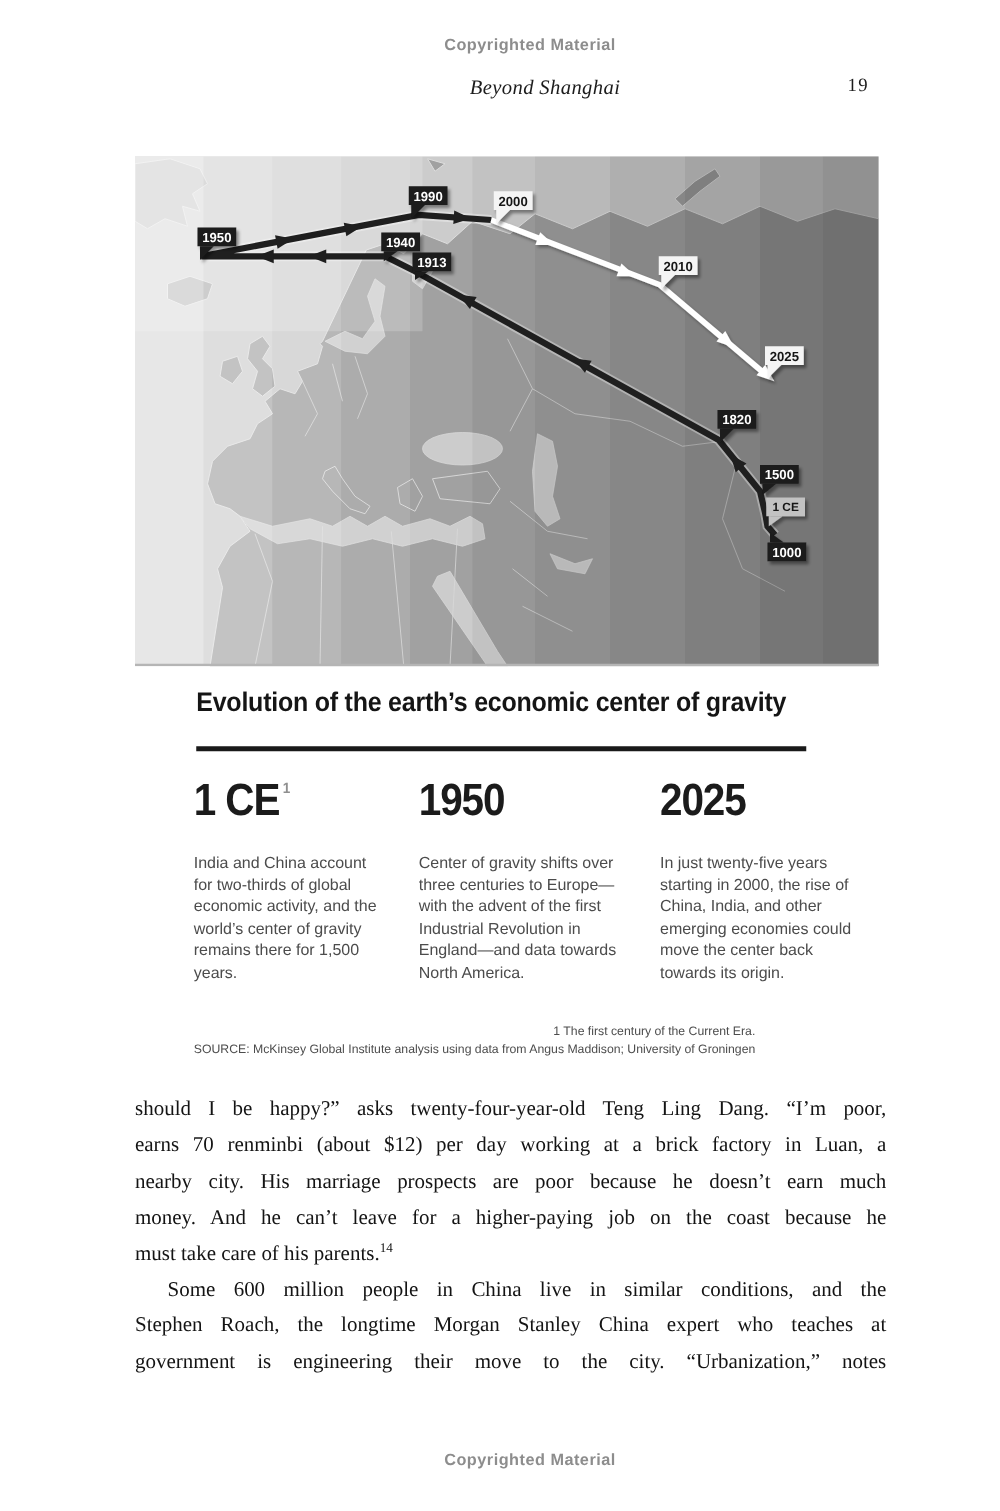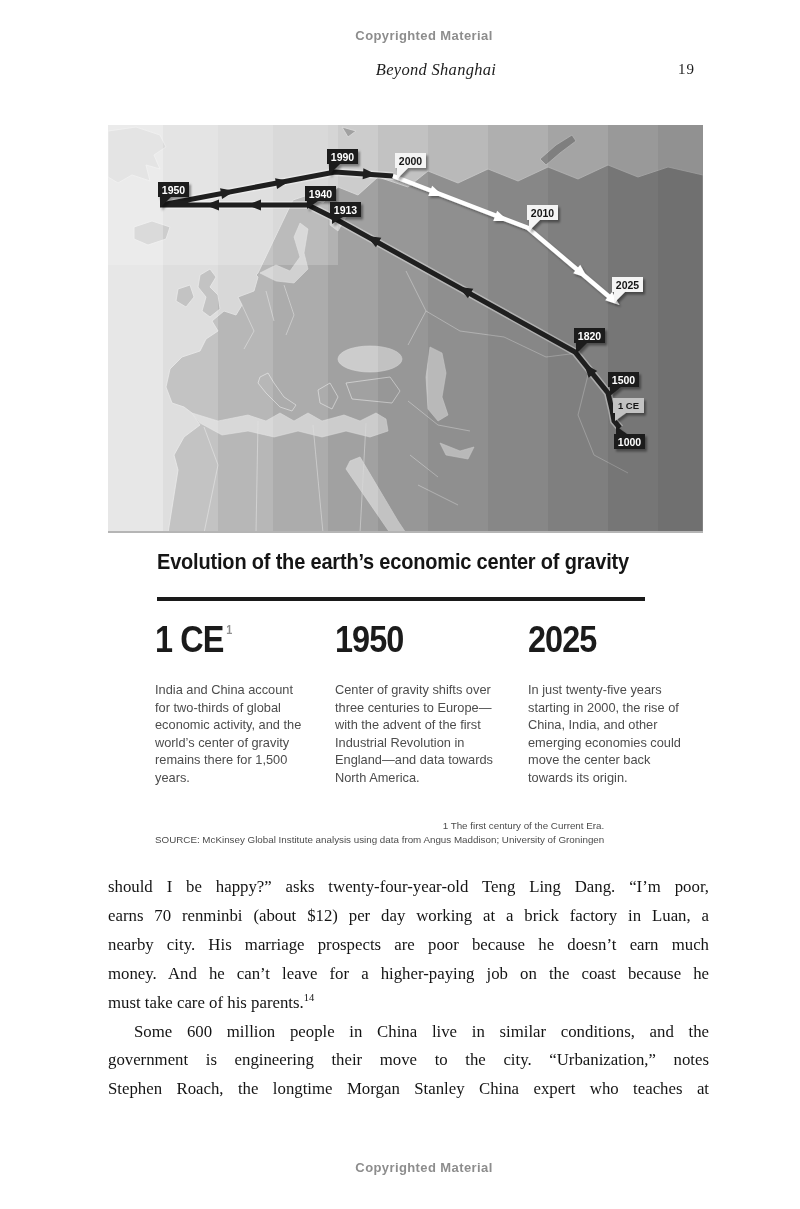--- a/index.html
+++ b/index.html
@@ -222,19 +222,19 @@
     <div>SOURCE: McKinsey Global Institute analysis using data from Angus Maddison; University of Groningen</div>
   </div>
 
   <div class="bodytext">
     <div class="bline">should I be happy?” asks twenty-four-year-old Teng Ling Dang. “I’m poor,</div>
     <div class="bline">earns 70 renminbi (about $12) per day working at a brick factory in Luan, a</div>
     <div class="bline">nearby city. His marriage prospects are poor because he doesn’t earn much</div>
     <div class="bline">money. And he can’t leave for a higher-paying job on the coast because he</div>
     <div class="bline endpar"><span>must take care of his parents.</span><sup class="fref">14</sup></div>
     <div class="bline indent">Some 600 million people in China live in similar conditions, and the</div>
+    <div class="bline">Stephen Roach, the longtime Morgan Stanley China expert who teaches at</div>
     <div class="bline">government is engineering their move to the city. “Urbanization,” notes</div>
-    <div class="bline">Stephen Roach, the longtime Morgan Stanley China expert who teaches at</div>
   </div>
 
   <div class="copyright cr-bottom">Copyrighted Material</div>
 
 </div>
 
 </body></html>

